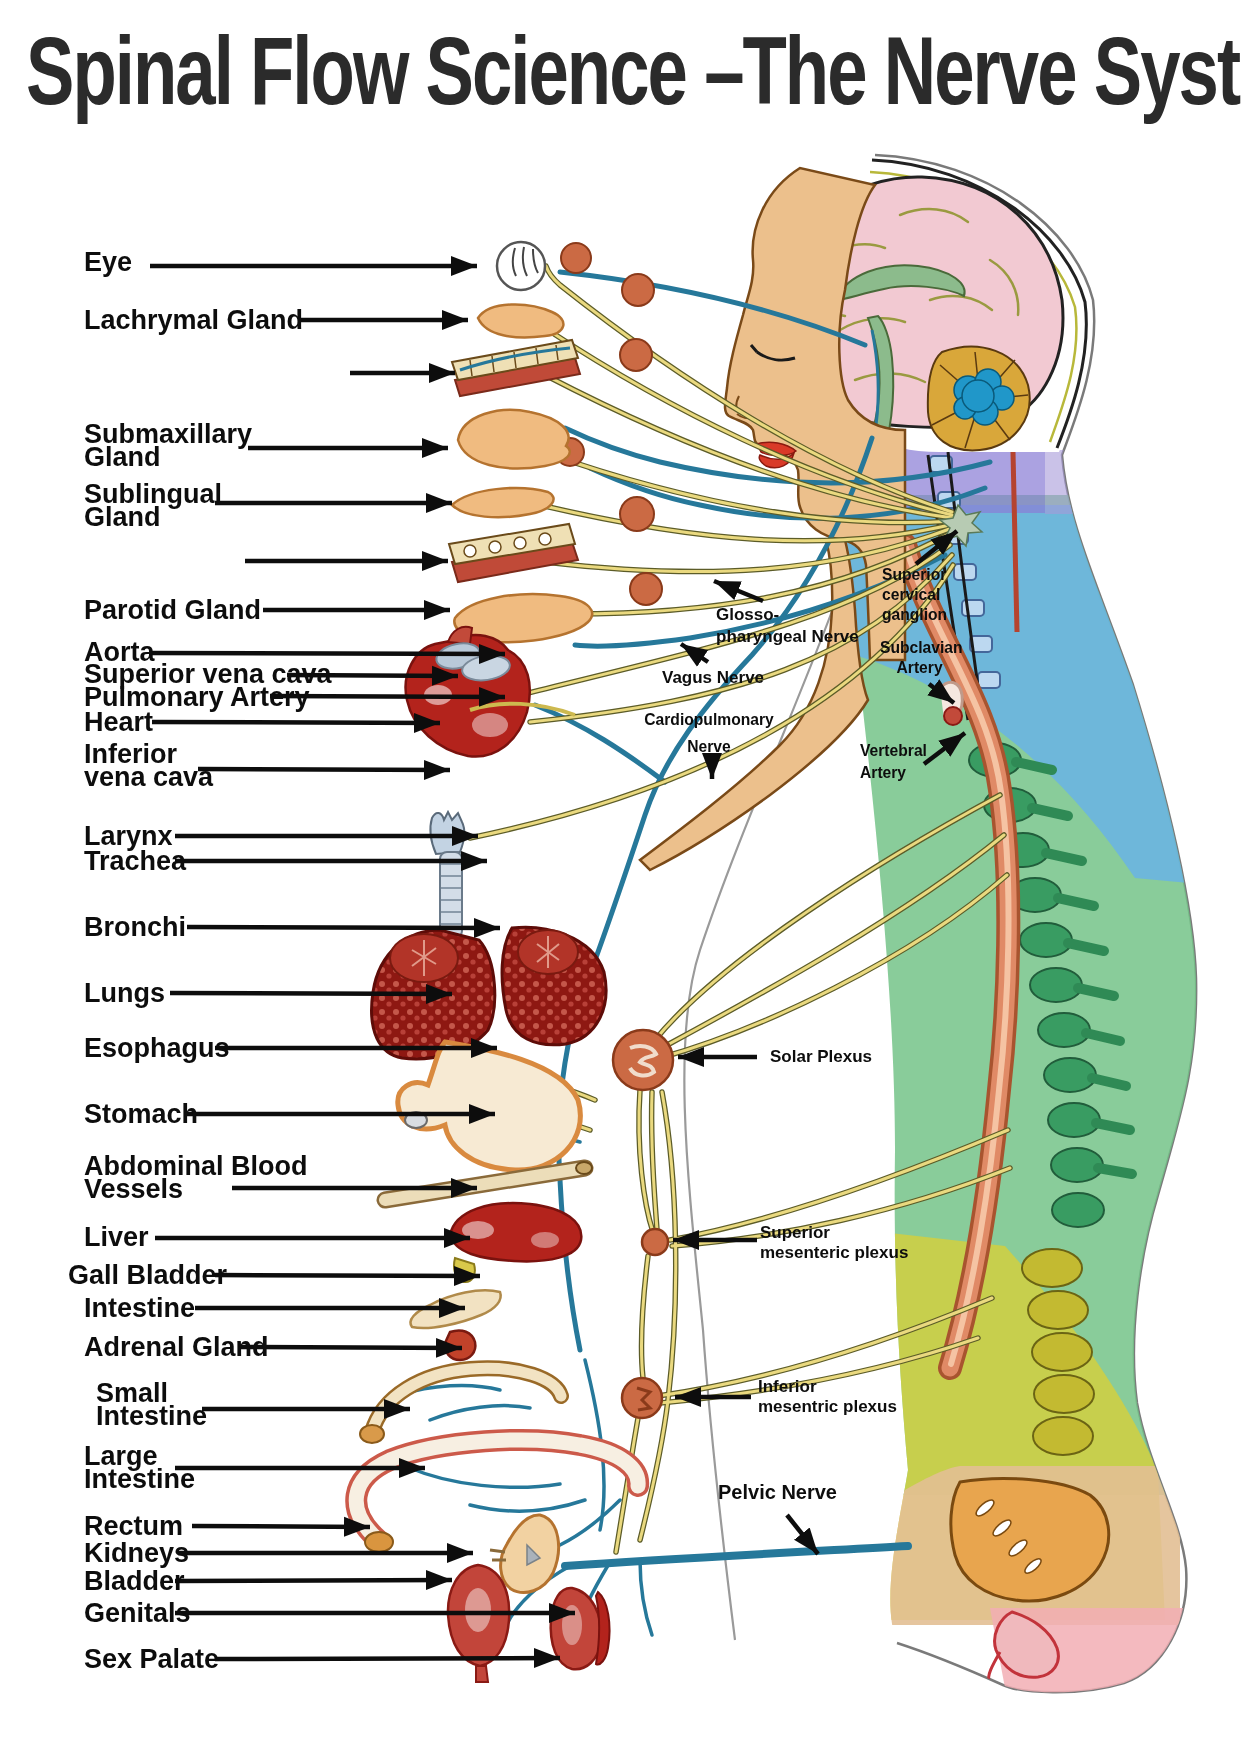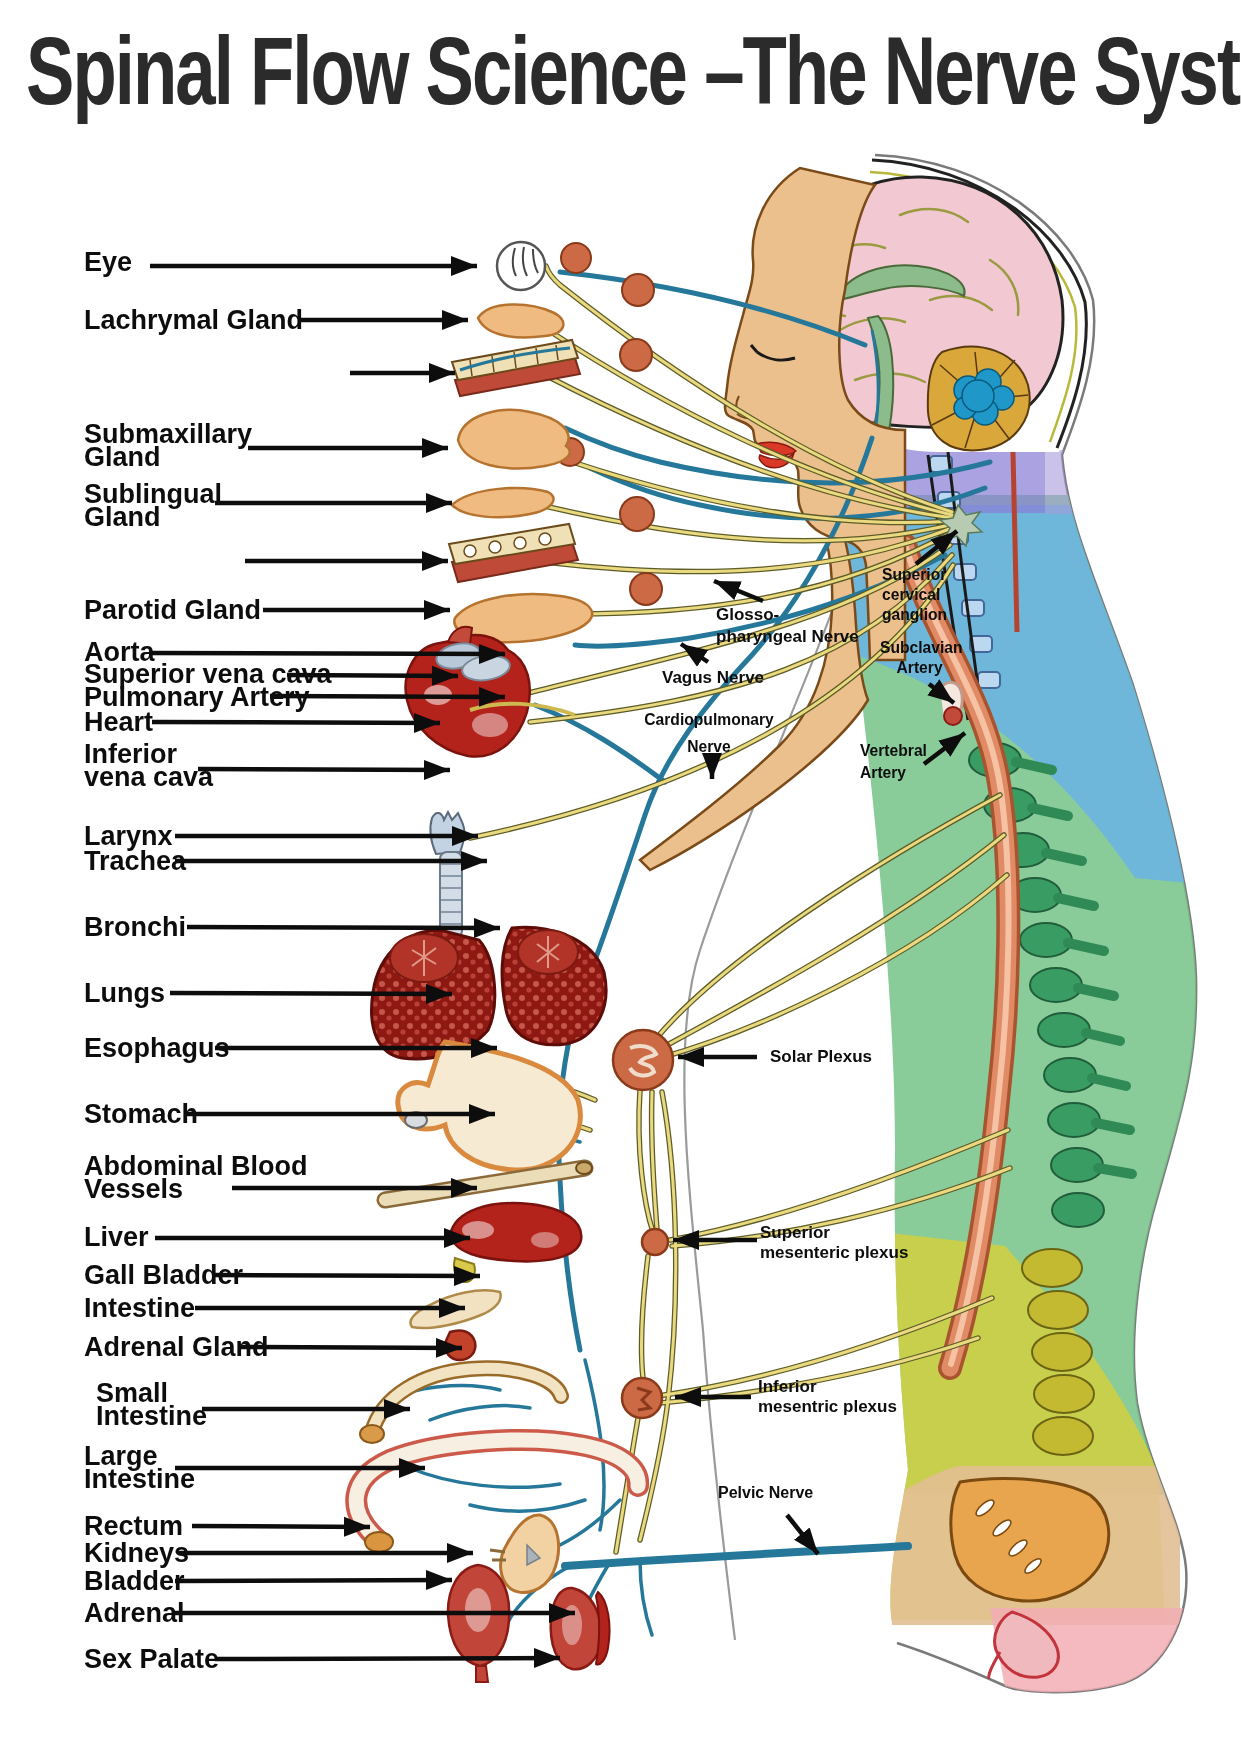--- a/index.html
+++ b/index.html
@@ -8,21 +8,21 @@
   .art{position:absolute;left:0;top:0;}
   .title{position:absolute;left:26px;top:16px;width:1190px;color:#2b2b2b;
          font-weight:bold;font-size:74px;letter-spacing:-2px;white-space:nowrap;
          transform:scaleY(1.30) scaleX(0.98);transform-origin:0 0;}
   .lbl{position:absolute;font-weight:bold;color:#0d0d0d;font-size:27px;line-height:23px;
        white-space:pre-line;}
   .lbl.sm{font-size:17px;line-height:20px;}
   .lbl.lh27{line-height:27px;}
   .lbl.ctr{text-align:center;}
   .lbl.cond{transform:scaleX(0.92);transform-origin:0 50%;}
-  .lbl.big{font-size:16px;}
+  .lbl.big{font-size:20px;}
   
   .nyo{fill:none;stroke:#5c5c28;stroke-width:5.5;stroke-linecap:round;}
   .nyi{fill:none;stroke:#ead97f;stroke-width:3;stroke-linecap:round;}
   .nt{fill:none;stroke:#26789a;stroke-width:5;stroke-linecap:round;}
   .nt2{fill:none;stroke:#26789a;stroke-width:3.5;stroke-linecap:round;}
   .arrow{stroke:#0d0d0d;stroke-width:4.5;}
   .sulci{fill:none;stroke:#9a9a40;stroke-width:2.5;stroke-linecap:round;}
 </style>
 </head>
 <body>
@@ -487,31 +487,31 @@
 vena cava</div>
   <div class="lbl" style="left:84px;top:825px">Larynx</div>
   <div class="lbl" style="left:84px;top:850px">Trachea</div>
   <div class="lbl" style="left:84px;top:916px">Bronchi</div>
   <div class="lbl" style="left:84px;top:982px">Lungs</div>
   <div class="lbl" style="left:84px;top:1037px">Esophagus</div>
   <div class="lbl" style="left:84px;top:1103px">Stomach</div>
   <div class="lbl" style="left:84px;top:1155px">Abdominal Blood
 Vessels</div>
   <div class="lbl" style="left:84px;top:1226px">Liver</div>
-  <div class="lbl" style="left:84px;top:1264px">Gall Bladder</div>
+  <div class="lbl" style="left:68px;top:1264px">Gall Bladder</div>
   <div class="lbl" style="left:84px;top:1297px">Intestine</div>
   <div class="lbl" style="left:84px;top:1336px">Adrenal Gland</div>
   <div class="lbl" style="left:96px;top:1382px">Small
 Intestine</div>
   <div class="lbl" style="left:84px;top:1445px">Large
 Intestine</div>
   <div class="lbl" style="left:84px;top:1515px">Rectum</div>
   <div class="lbl" style="left:84px;top:1542px">Kidneys</div>
   <div class="lbl" style="left:84px;top:1570px">Bladder</div>
-  <div class="lbl" style="left:84px;top:1602px">Adrenal</div>
+  <div class="lbl" style="left:84px;top:1602px">Genitals</div>
   <div class="lbl" style="left:84px;top:1648px">Sex Palate</div>
 
   <div class="lbl sm" style="left:716px;top:604px;line-height:22px">Glosso-
 pharyngeal Nerve</div>
   <div class="lbl sm" style="left:662px;top:668px">Vagus Nerve</div>
   <div class="lbl sm lh27 ctr cond" style="left:640px;top:706px;width:150px">Cardiopulmonary
 Nerve</div>
   <div class="lbl sm" style="left:770px;top:1047px">Solar Plexus</div>
   <div class="lbl sm" style="left:760px;top:1223px">Superior
 mesenteric plexus</div>

